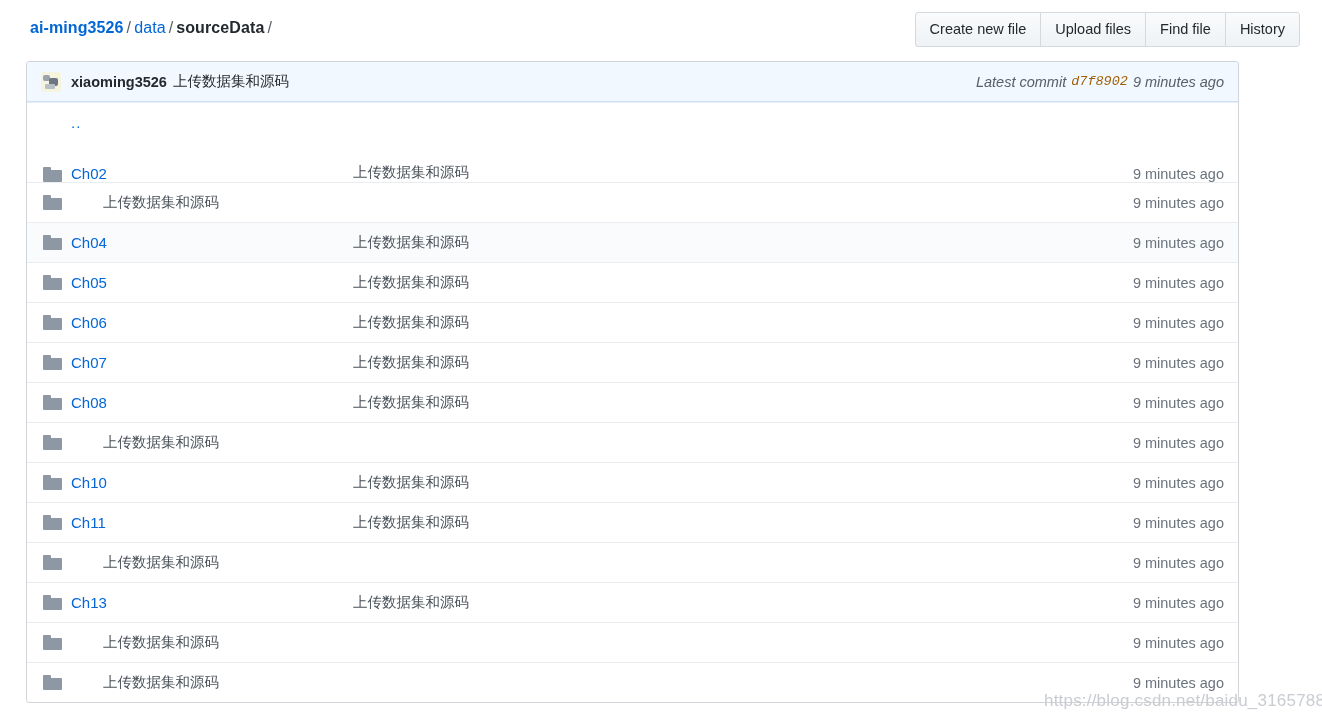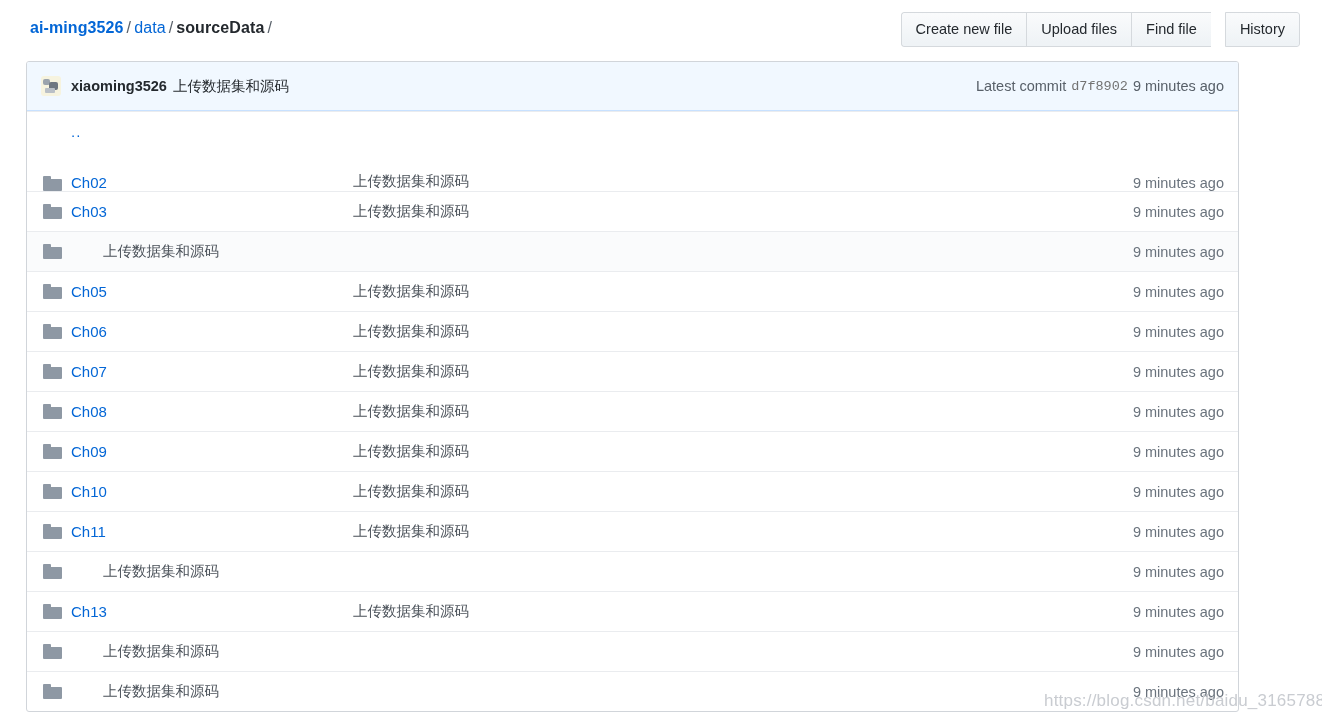--- a/index.html
+++ b/index.html
@@ -75,38 +75,37 @@
     outline: none;
   }
   #button-group .btn:first-child {
     border-top-left-radius: 3px;
     border-bottom-left-radius: 3px;
   }
   #button-group .btn:last-child {
     border-right-width: 1px;
     border-top-right-radius: 3px;
     border-bottom-right-radius: 3px;
-    margin-left: 14px;
   }
 
   
   #file-box {
     position: absolute;
     left: 26px;
     top: 61px;
     width: 1213px;
     border: 1px solid #d1d5da;
     border-radius: 3px;
     background: #ffffff;
     box-sizing: border-box;
   }
 
   
   #commit-bar {
-    height: 49px;
+    height: 40px;
     background: #f1f8ff;
     border-bottom: 1px solid #c8e1ff;
     display: flex;
     align-items: center;
     padding: 0 14px 0 14px;
     box-sizing: border-box;
     border-top-left-radius: 2px;
     border-top-right-radius: 2px;
   }
   #commit-avatar {
@@ -151,27 +150,28 @@
     color: #24292e;
     white-space: nowrap;
     overflow: hidden;
   }
   #commit-meta {
     margin-left: auto;
     font-size: 14.5px;
     color: #586069;
     white-space: nowrap;
     display: flex;
-    align-items: flex-end;
+    align-items: center;
+    font-style: italic;
   }
   #commit-meta .commit-label { margin-right: 5px; }
   #commit-meta .commit-sha {
     font-family: "Liberation Mono", monospace;
     font-size: 13.5px;
-    color: #737373;
+    color: #a16207;
     margin-right: 5px;
   }
 
   
   .file-row {
     height: 40px;
     border-top: 1px solid #eaecef;
     display: flex;
     align-items: center;
     position: relative;
@@ -317,31 +317,31 @@
         <div class="cell-msg">上传数据集和源码</div>
         <div class="cell-time">9 minutes ago</div>
       </div>
       <div class="file-row">
         <div class="cell-icon">
           <span class="folder-icon">
             <span class="tab"></span>
             <span class="body"></span>
           </span>
         </div>
-        <div class="cell-name"><a href="#">Ch03</a></div>
         <div class="cell-msg">上传数据集和源码</div>
         <div class="cell-time">9 minutes ago</div>
       </div>
       <div class="file-row tinted">
         <div class="cell-icon">
           <span class="folder-icon">
             <span class="tab"></span>
             <span class="body"></span>
           </span>
         </div>
+        <div class="cell-name"><a href="#">Ch04</a></div>
         <div class="cell-msg">上传数据集和源码</div>
         <div class="cell-time">9 minutes ago</div>
       </div>
       <div class="file-row">
         <div class="cell-icon">
           <span class="folder-icon">
             <span class="tab"></span>
             <span class="body"></span>
           </span>
         </div>
@@ -382,21 +382,20 @@
         <div class="cell-msg">上传数据集和源码</div>
         <div class="cell-time">9 minutes ago</div>
       </div>
       <div class="file-row">
         <div class="cell-icon">
           <span class="folder-icon">
             <span class="tab"></span>
             <span class="body"></span>
           </span>
         </div>
-        <div class="cell-name"><a href="#">Ch09</a></div>
         <div class="cell-msg">上传数据集和源码</div>
         <div class="cell-time">9 minutes ago</div>
       </div>
       <div class="file-row">
         <div class="cell-icon">
           <span class="folder-icon">
             <span class="tab"></span>
             <span class="body"></span>
           </span>
         </div>

